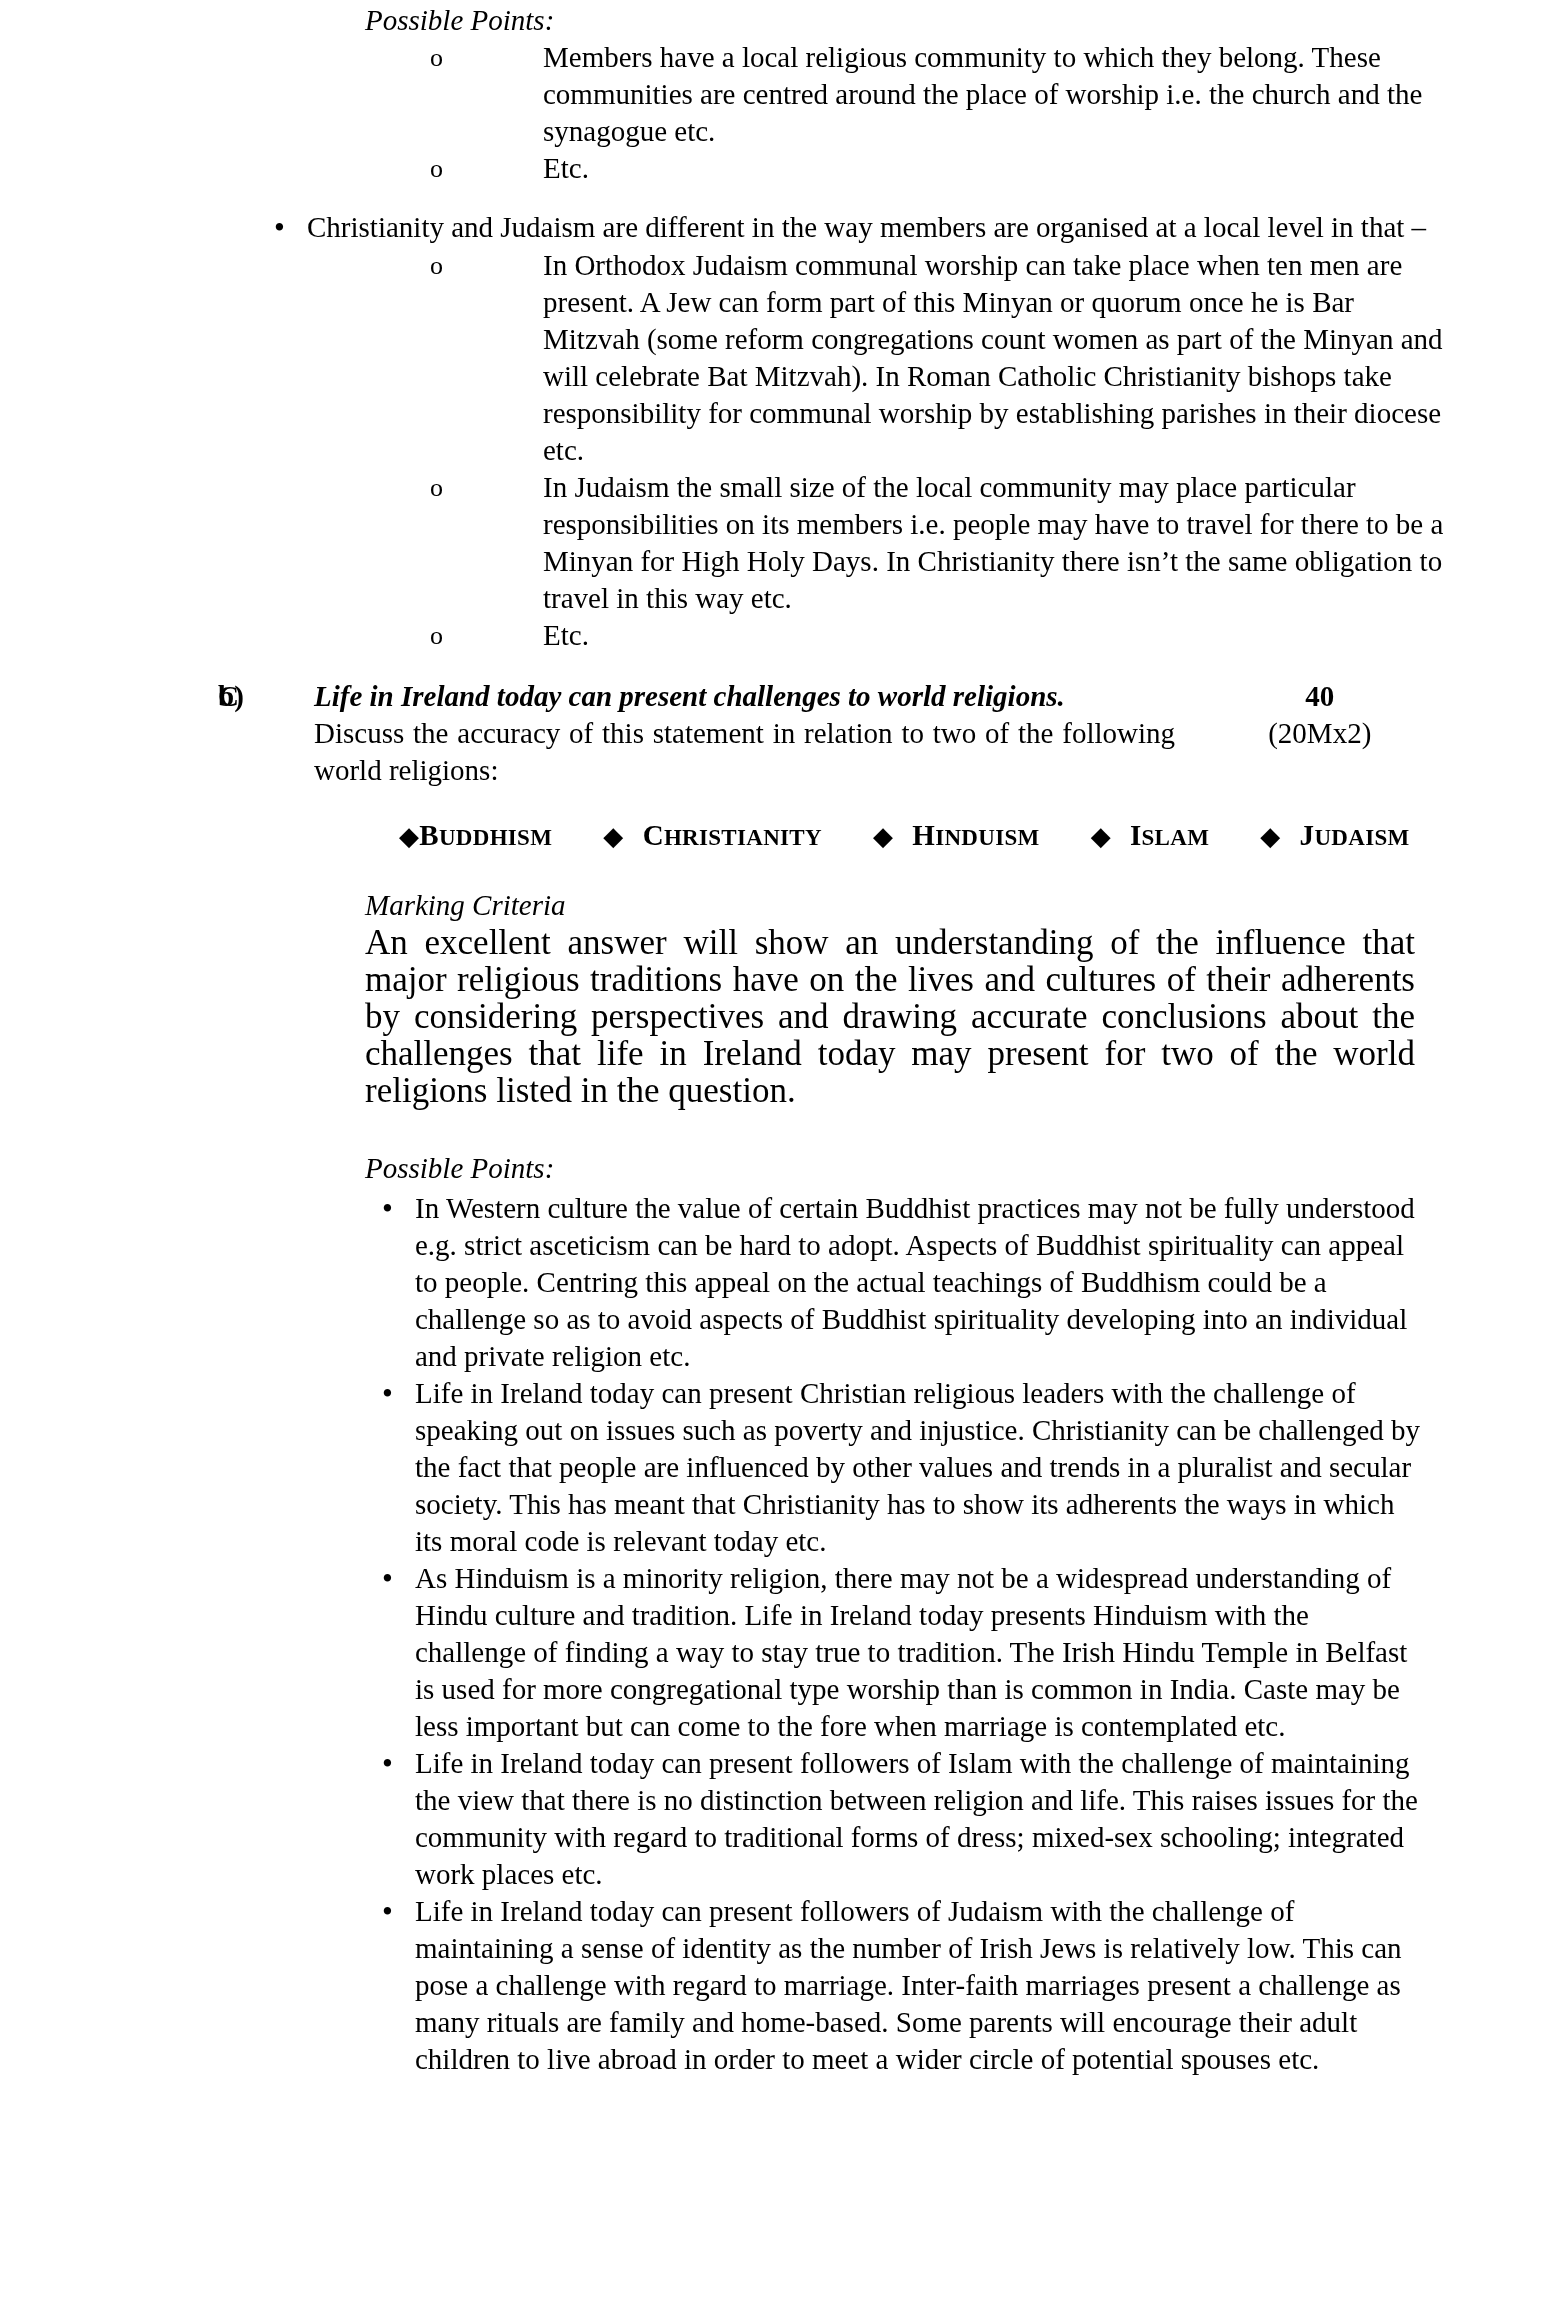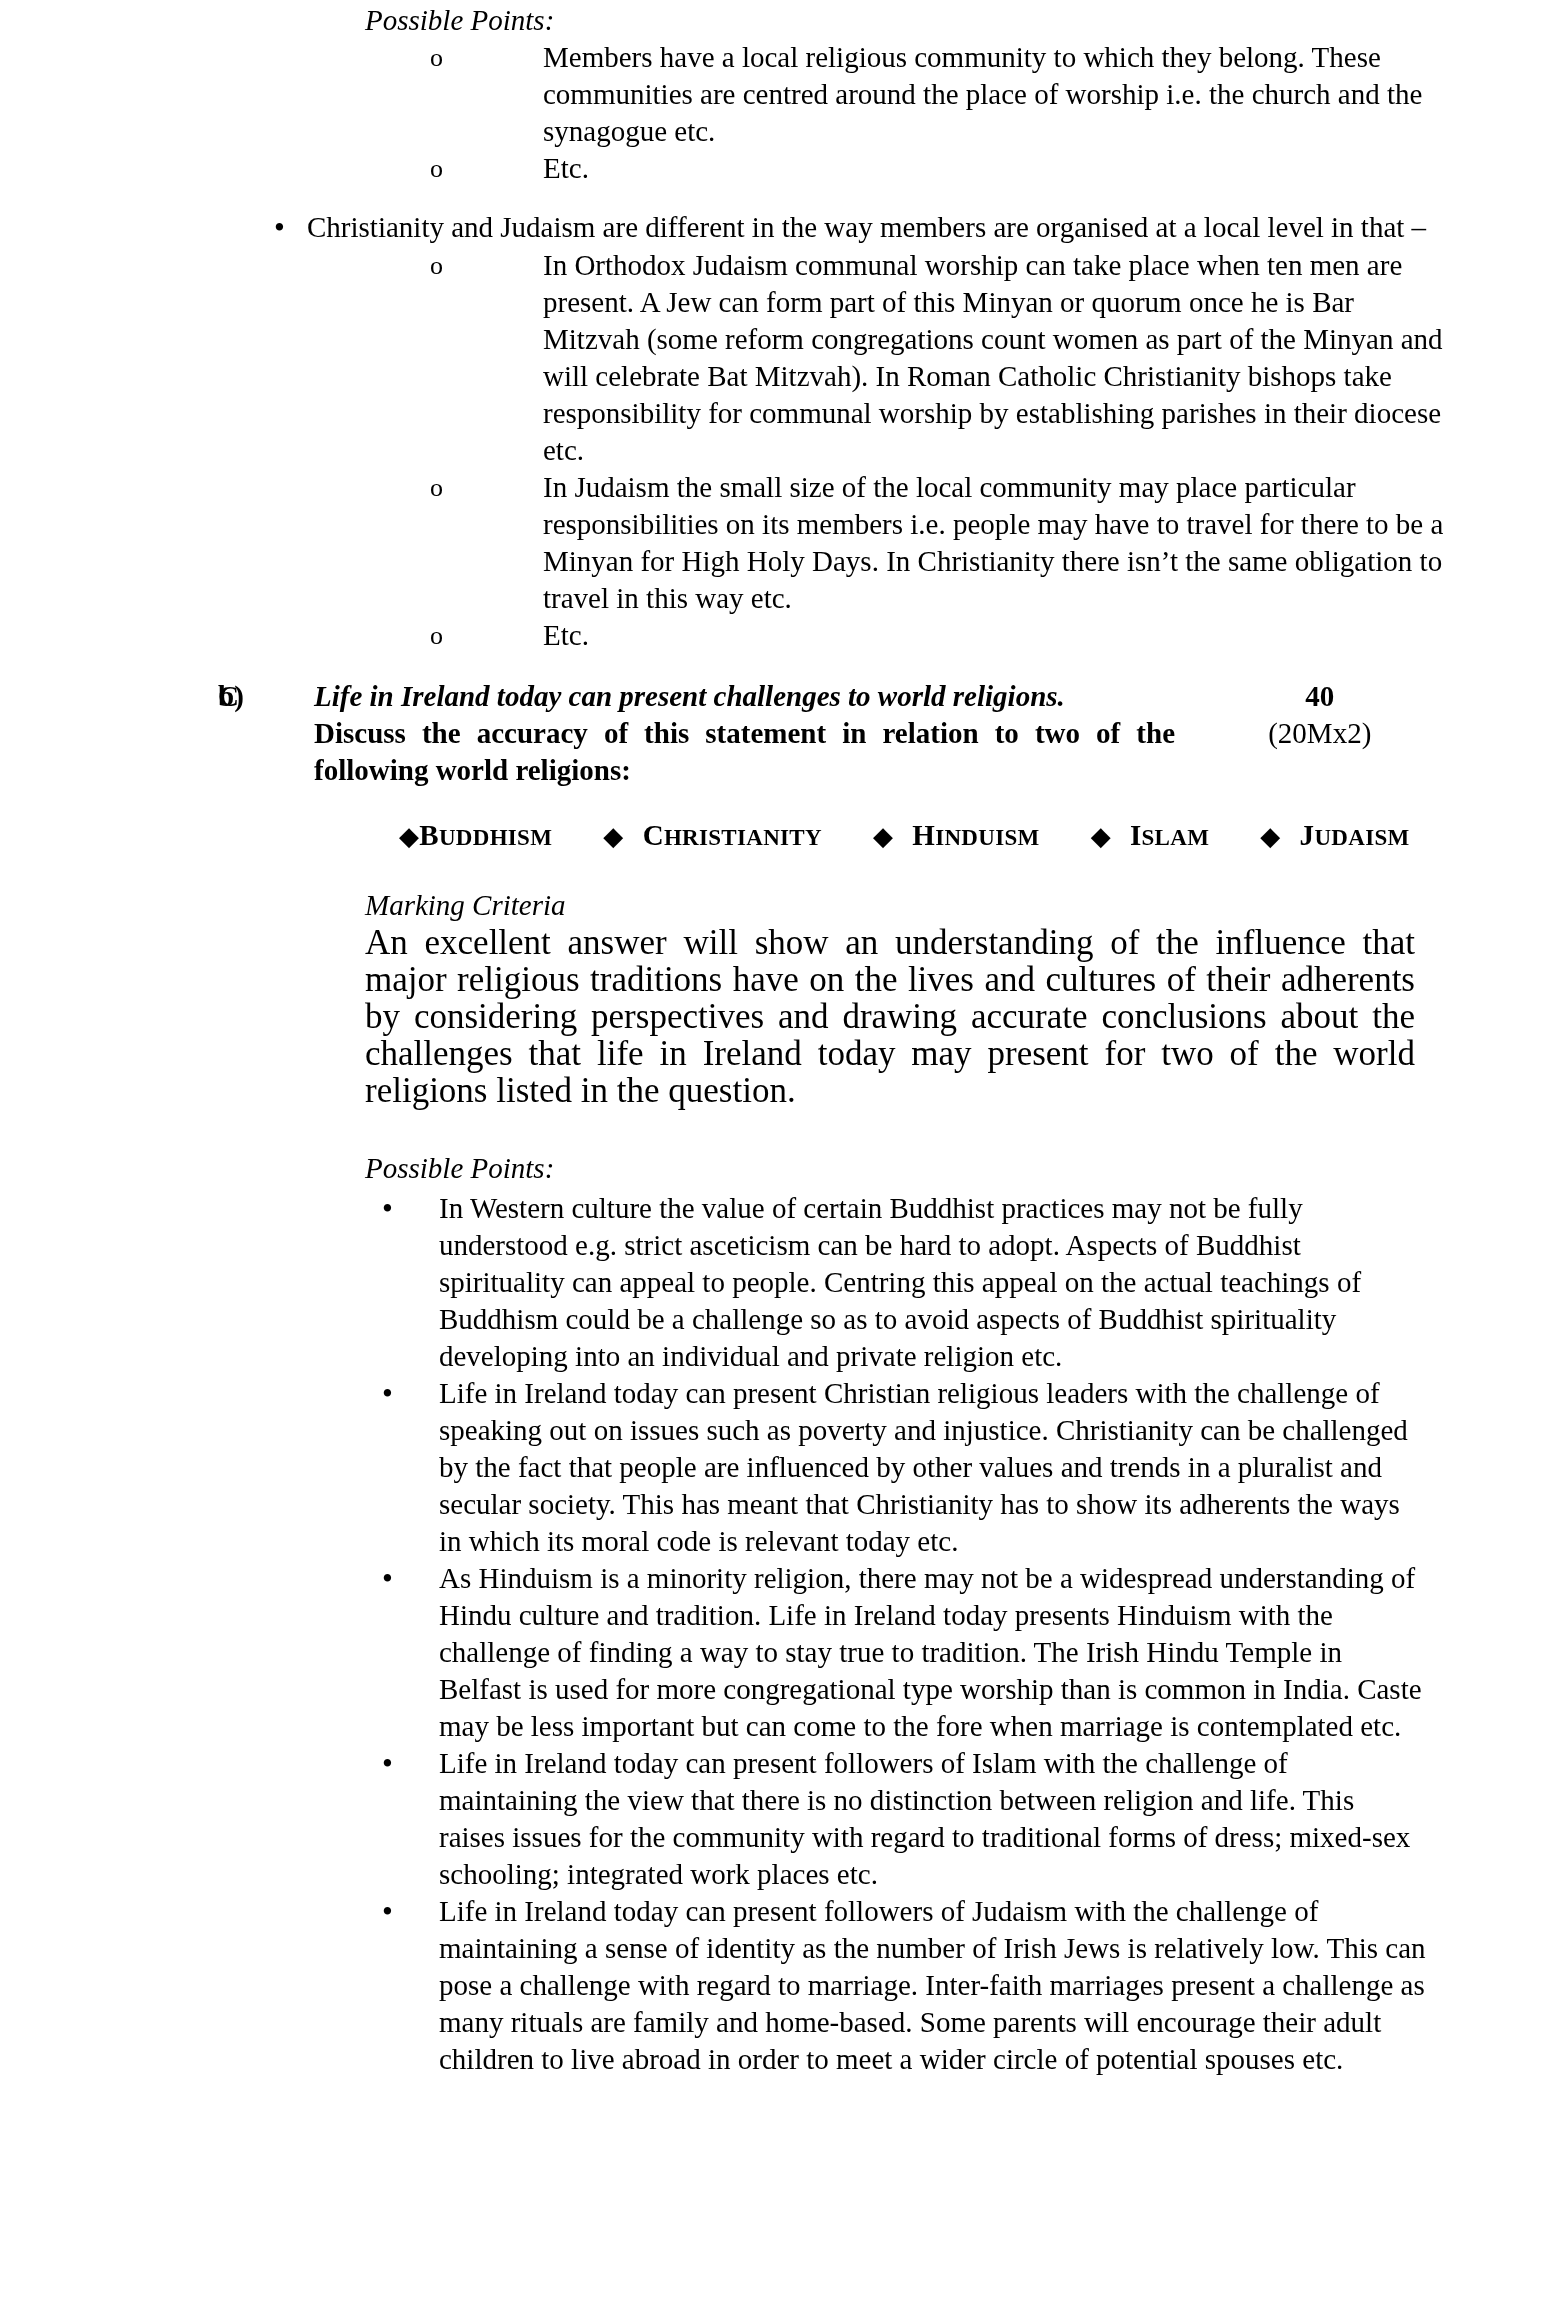--- a/index.html
+++ b/index.html
@@ -126,21 +126,21 @@
     width: 861px;
     min-width: 861px;
     font-size: 29px;
     line-height: 37px;
   }
   .q-stmt {
     font-weight: bold;
     font-style: italic;
   }
   .q-instr {
-    font-weight: bold;
+    font-weight: normal;
     text-align: justify;
     text-align-last: left;
   }
   .q-marks {
     flex: 1;
     text-align: center;
     font-size: 29px;
     line-height: 37px;
     padding-left: 15.5px;
     box-sizing: border-box;
@@ -199,21 +199,21 @@
     font-style: italic;
     font-size: 29px;
     line-height: 37px;
   }
 
   .lvl1-wrap-b {
     margin-left: 300px;
     margin-top: 3.4px;
     width: 1011px;
   }
-  .lvl1-wrap-b .bullet-row { margin-left: -50px; gap: 24px; }
+  .lvl1-wrap-b .bullet-row { margin-left: -50px; }
 </style>
 </head>
 <body>
 
 <div class="page">
 
   <div class="sec-top">
 
     <div class="heading-italic indent-possible">Possible Points:</div>
 

